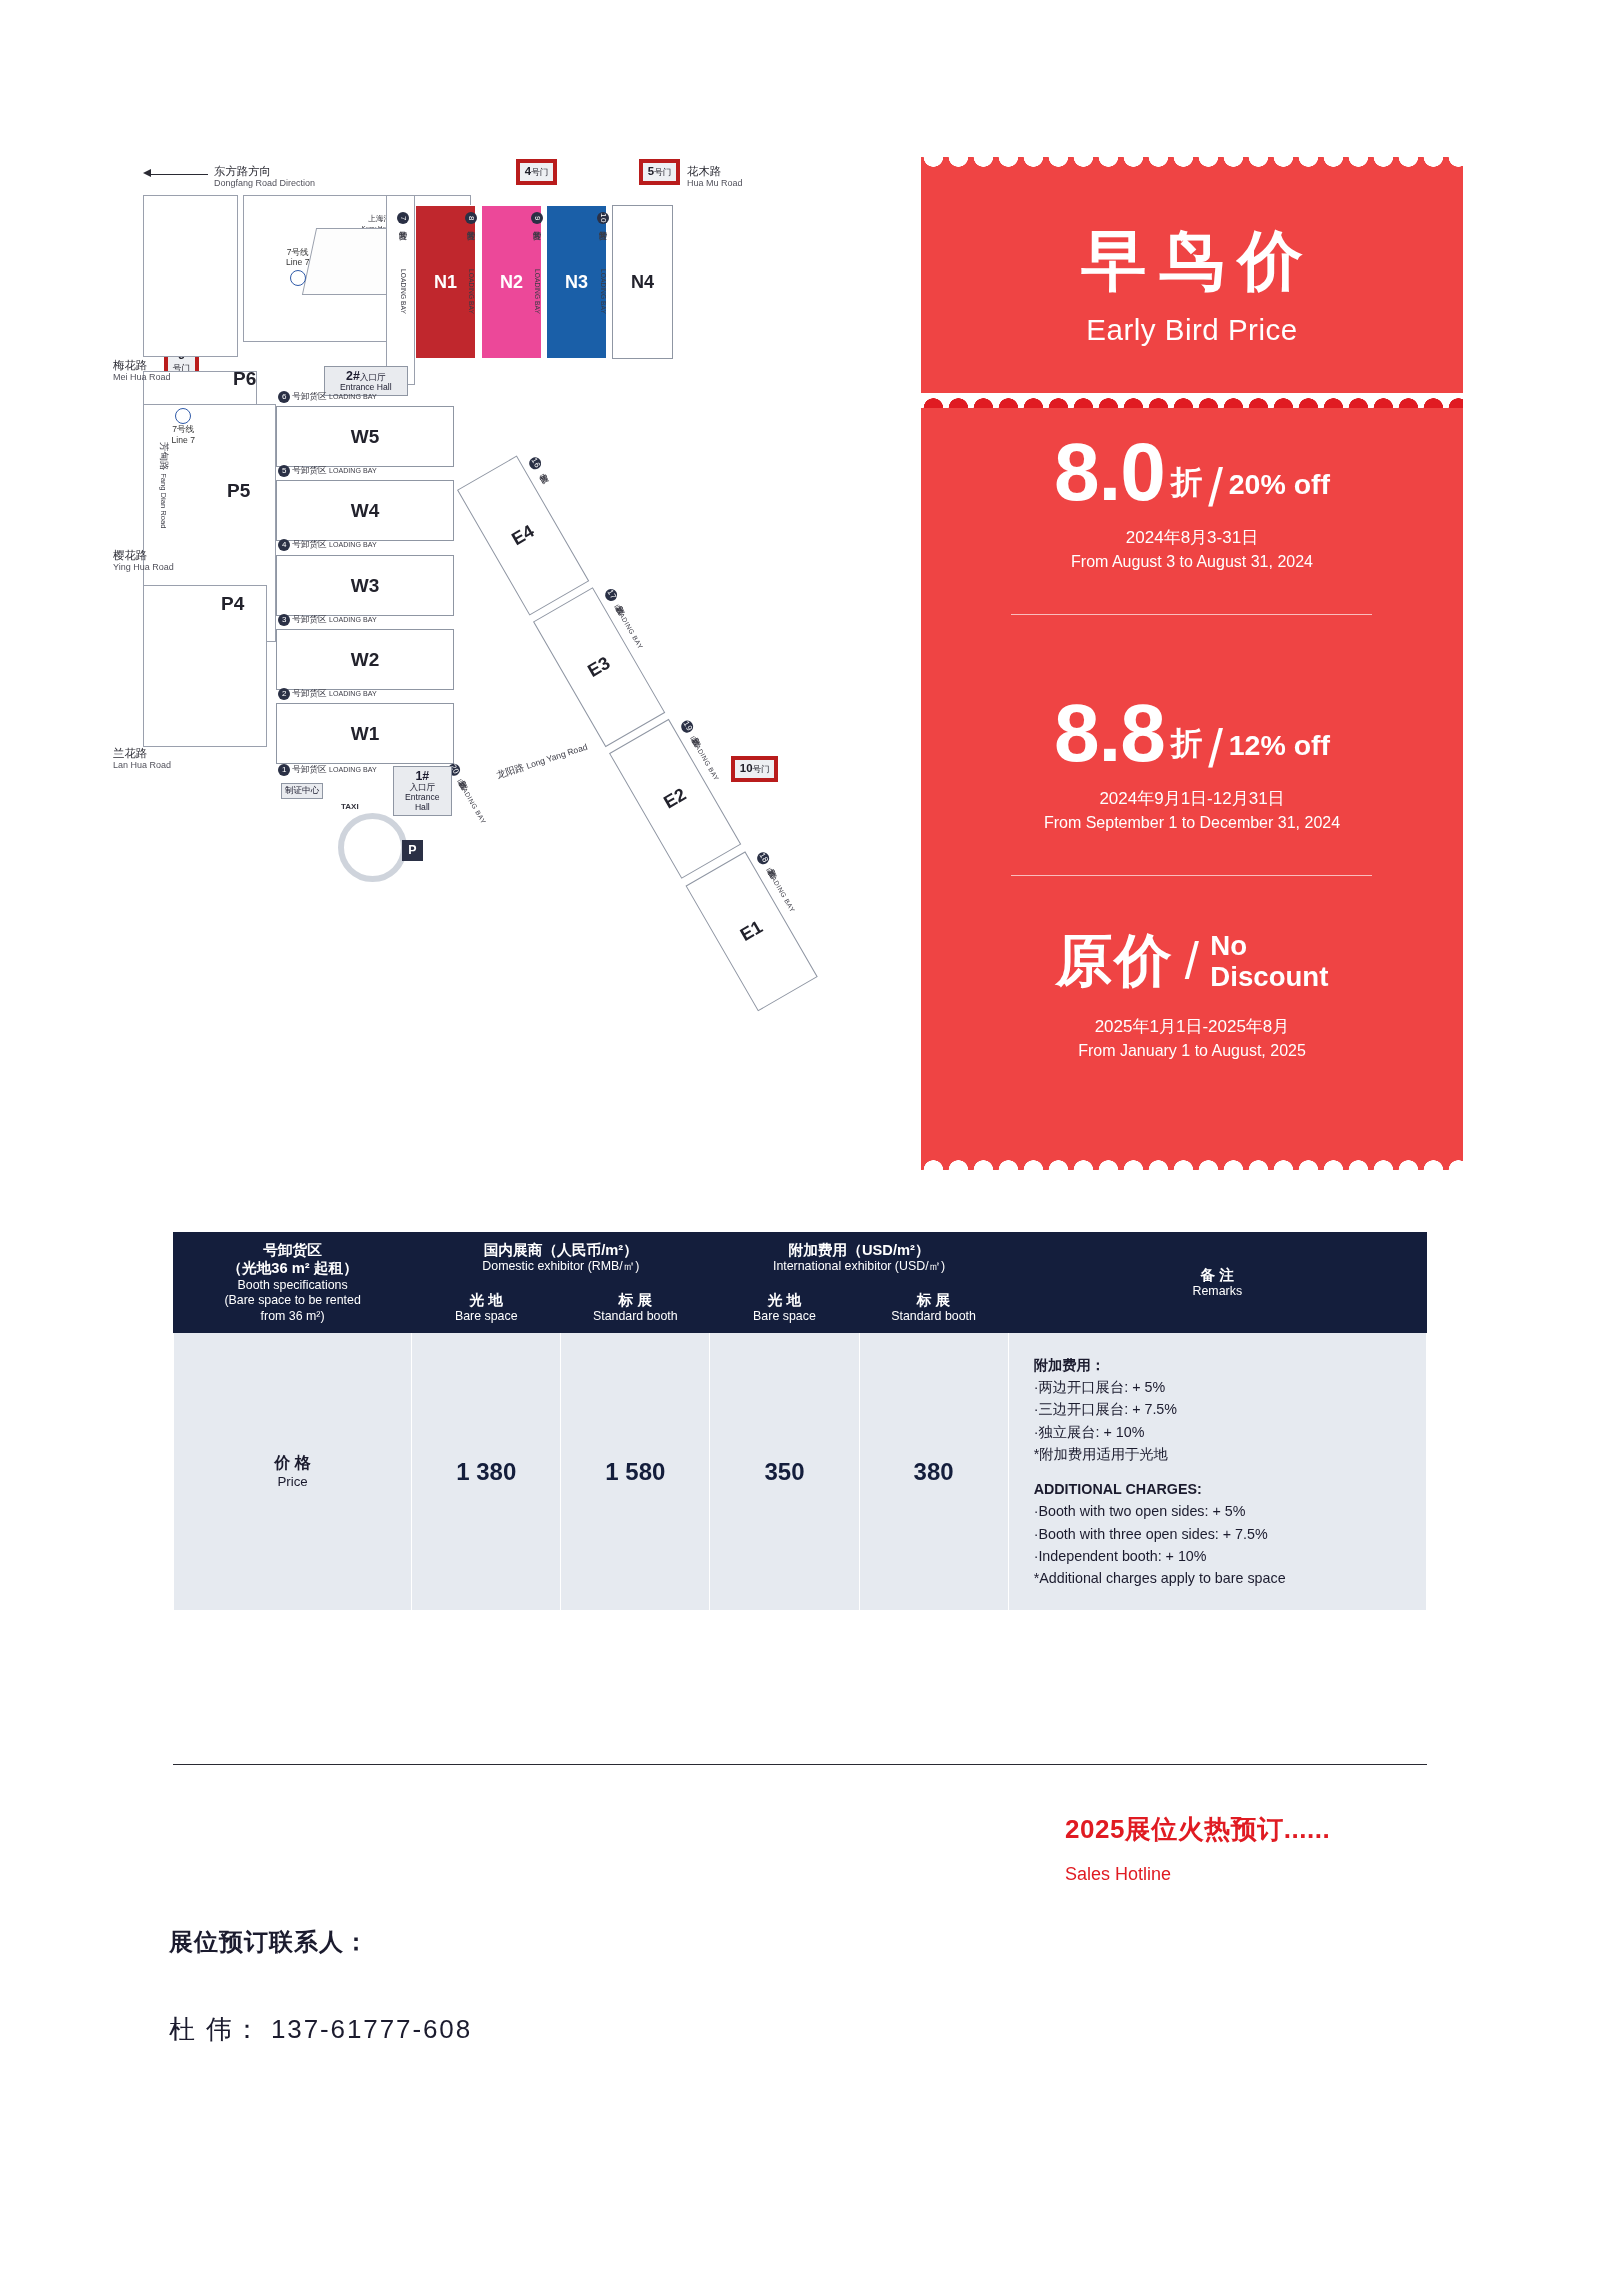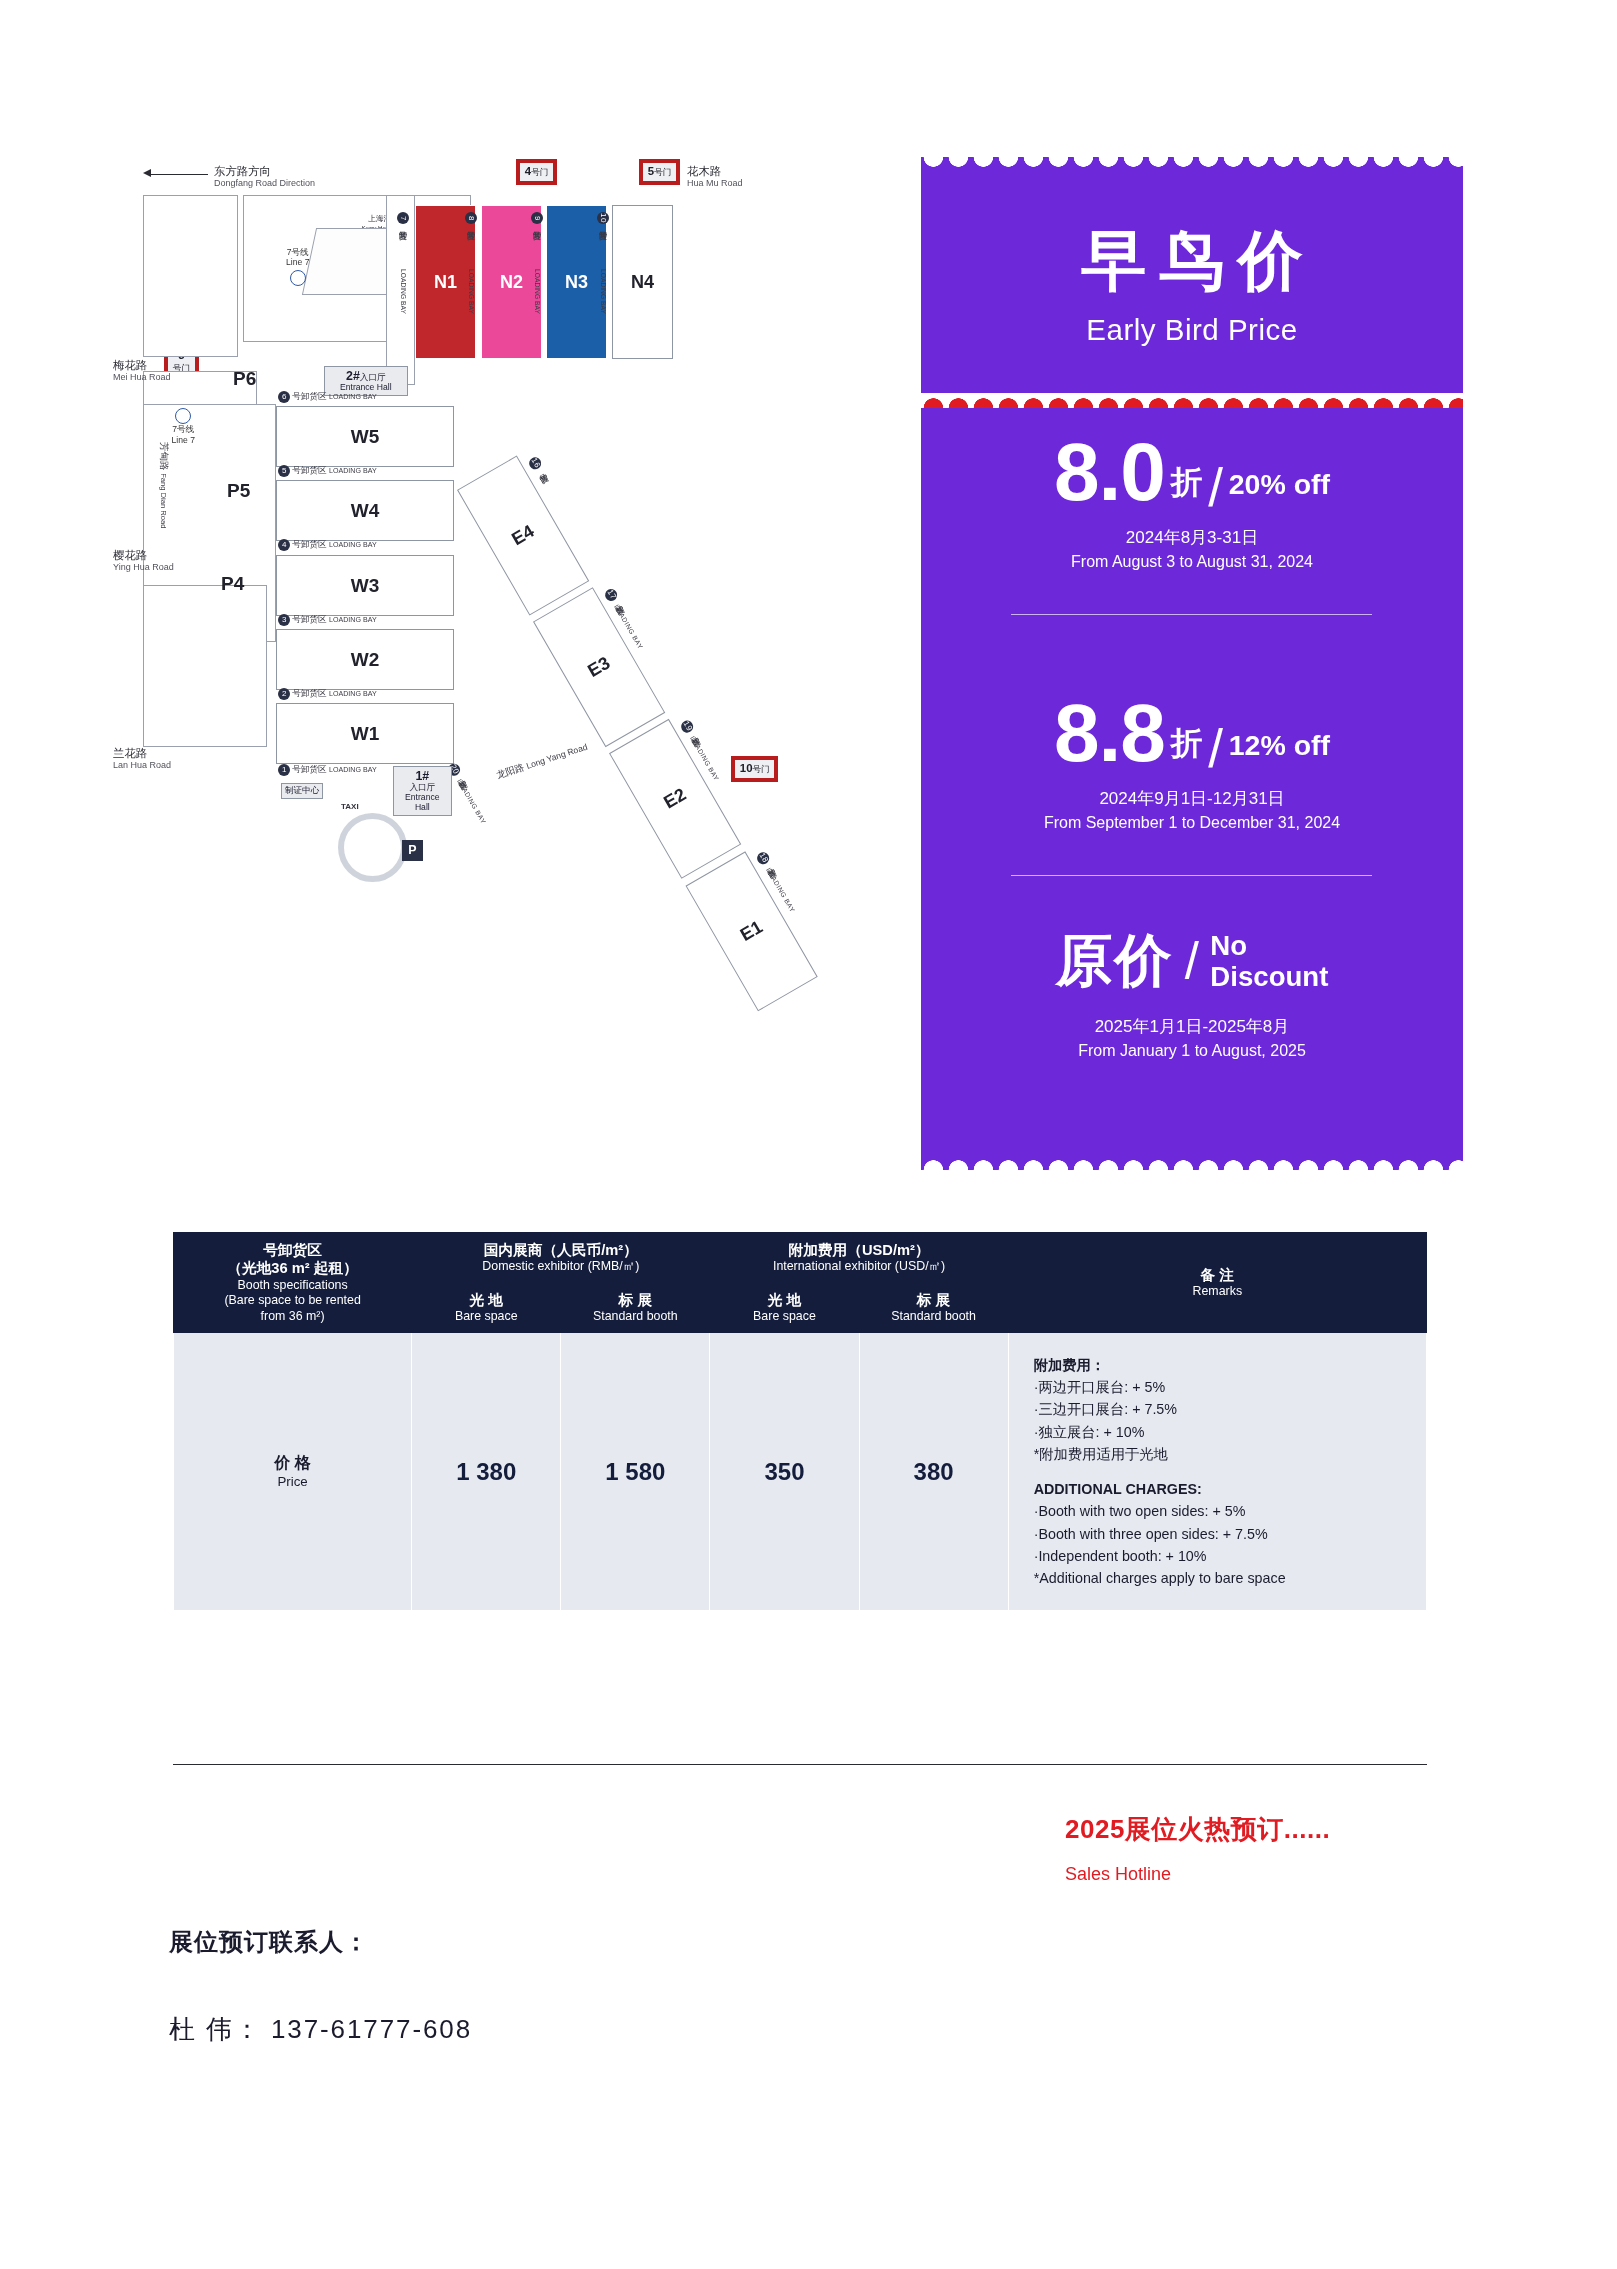--- a/index.html
+++ b/index.html
@@ -198,21 +198,21 @@
     text-align: center;
   }
 
   
   .coupon {
     position: absolute;
     left: 921px;
     top: 162px;
     width: 542px;
     height: 1013px;
-    background: #6d28d9;
+    background: #ef4444;
     color: #fff;
   }
   .coupon::before, .coupon::after {
     content: "";
     position: absolute;
     left: 0;
     width: 100%;
     height: 17px;
     background-image: radial-gradient(circle at 12.4px 0px, #ffffff 9.5px, rgba(255,255,255,0) 10px);
     background-size: 25px 17px;
@@ -490,21 +490,21 @@
       <span class="cn">兰花路</span>
       <span class="en">Lan Hua Road</span>
     </div>
     <div class="roadlabel-rot" style="left:352px; top:613px; transform:rotate(-18deg); transform-origin:left top;">
       <span>龙阳路</span>
       <span style="font-size:8.6px;">Long Yang Road</span>
     </div>
 
     <div class="parking" style="left:90px; top:211px;">P6</div>
     <div class="parking" style="left:84px; top:323px;">P5</div>
-    <div class="parking" style="left:78px; top:416px;text-align:center;">P4</div>
+    <div class="parking" style="left:78px; top:436px;text-align:center;">P4</div>
 
     <div class="poly" style="left:243px; top:38px; width:28.5px; height:190px; border:1.1px solid #9aa0ad; background:#fff;"></div>
     <div class="hall-n" style="position:absolute; left:272px; top:48px; width:59px; height:152px; background:#c0272d;">N1</div>
     <div class="hall-n" style="position:absolute; left:338px; top:48px; width:59px; height:152px; background:#ec4899;">N2</div>
     <div class="hall-n" style="position:absolute; left:403px; top:48px; width:59px; height:152px; background:#1a5fa8;">N3</div>
     <div class="hall-n" style="position:absolute; left:469px; top:48px; width:59px; height:152px; background:#ffffff; border:1.1px solid #8f96a3; color:#22222c;">N4</div>
 
     <div class="vert-bay" style="left:253px; top:55px;">
       <span class="bay-num">7</span><span>号卸货区</span>
     </div>

